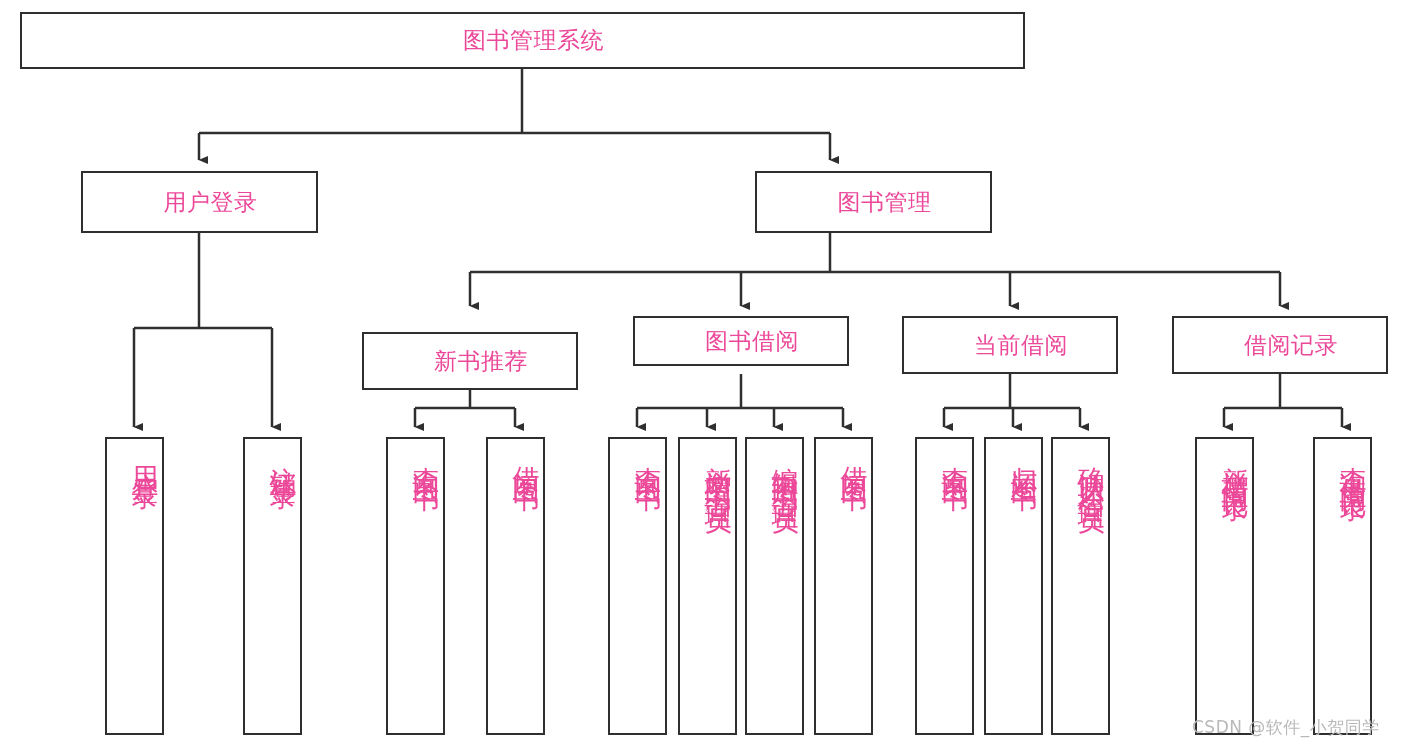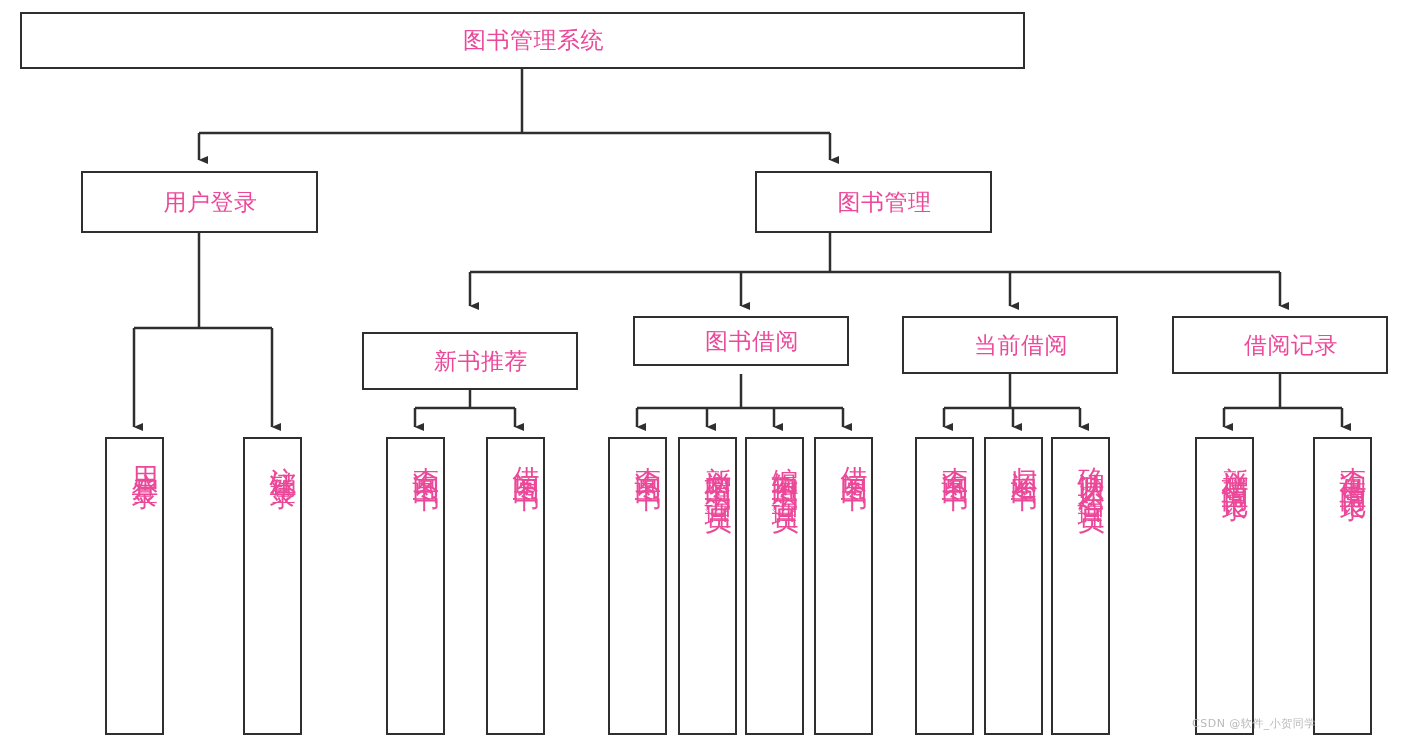--- a/index.html
+++ b/index.html
@@ -55,21 +55,21 @@
   .node.v .lbl {
     writing-mode: vertical-rl;
     text-orientation: upright;
     font-size: 27px;
     line-height: 1.0;
     letter-spacing: 6px;
     white-space: nowrap;
   }
   .watermark {
     position: absolute;
-    font-size: 11px;
+    font-size: 17px;
     color: #b9b9b9;
     white-space: nowrap;
     letter-spacing: 0.5px;
   }
 </style>
 </head>
 <body>
 
 <div id="canvas">
 

